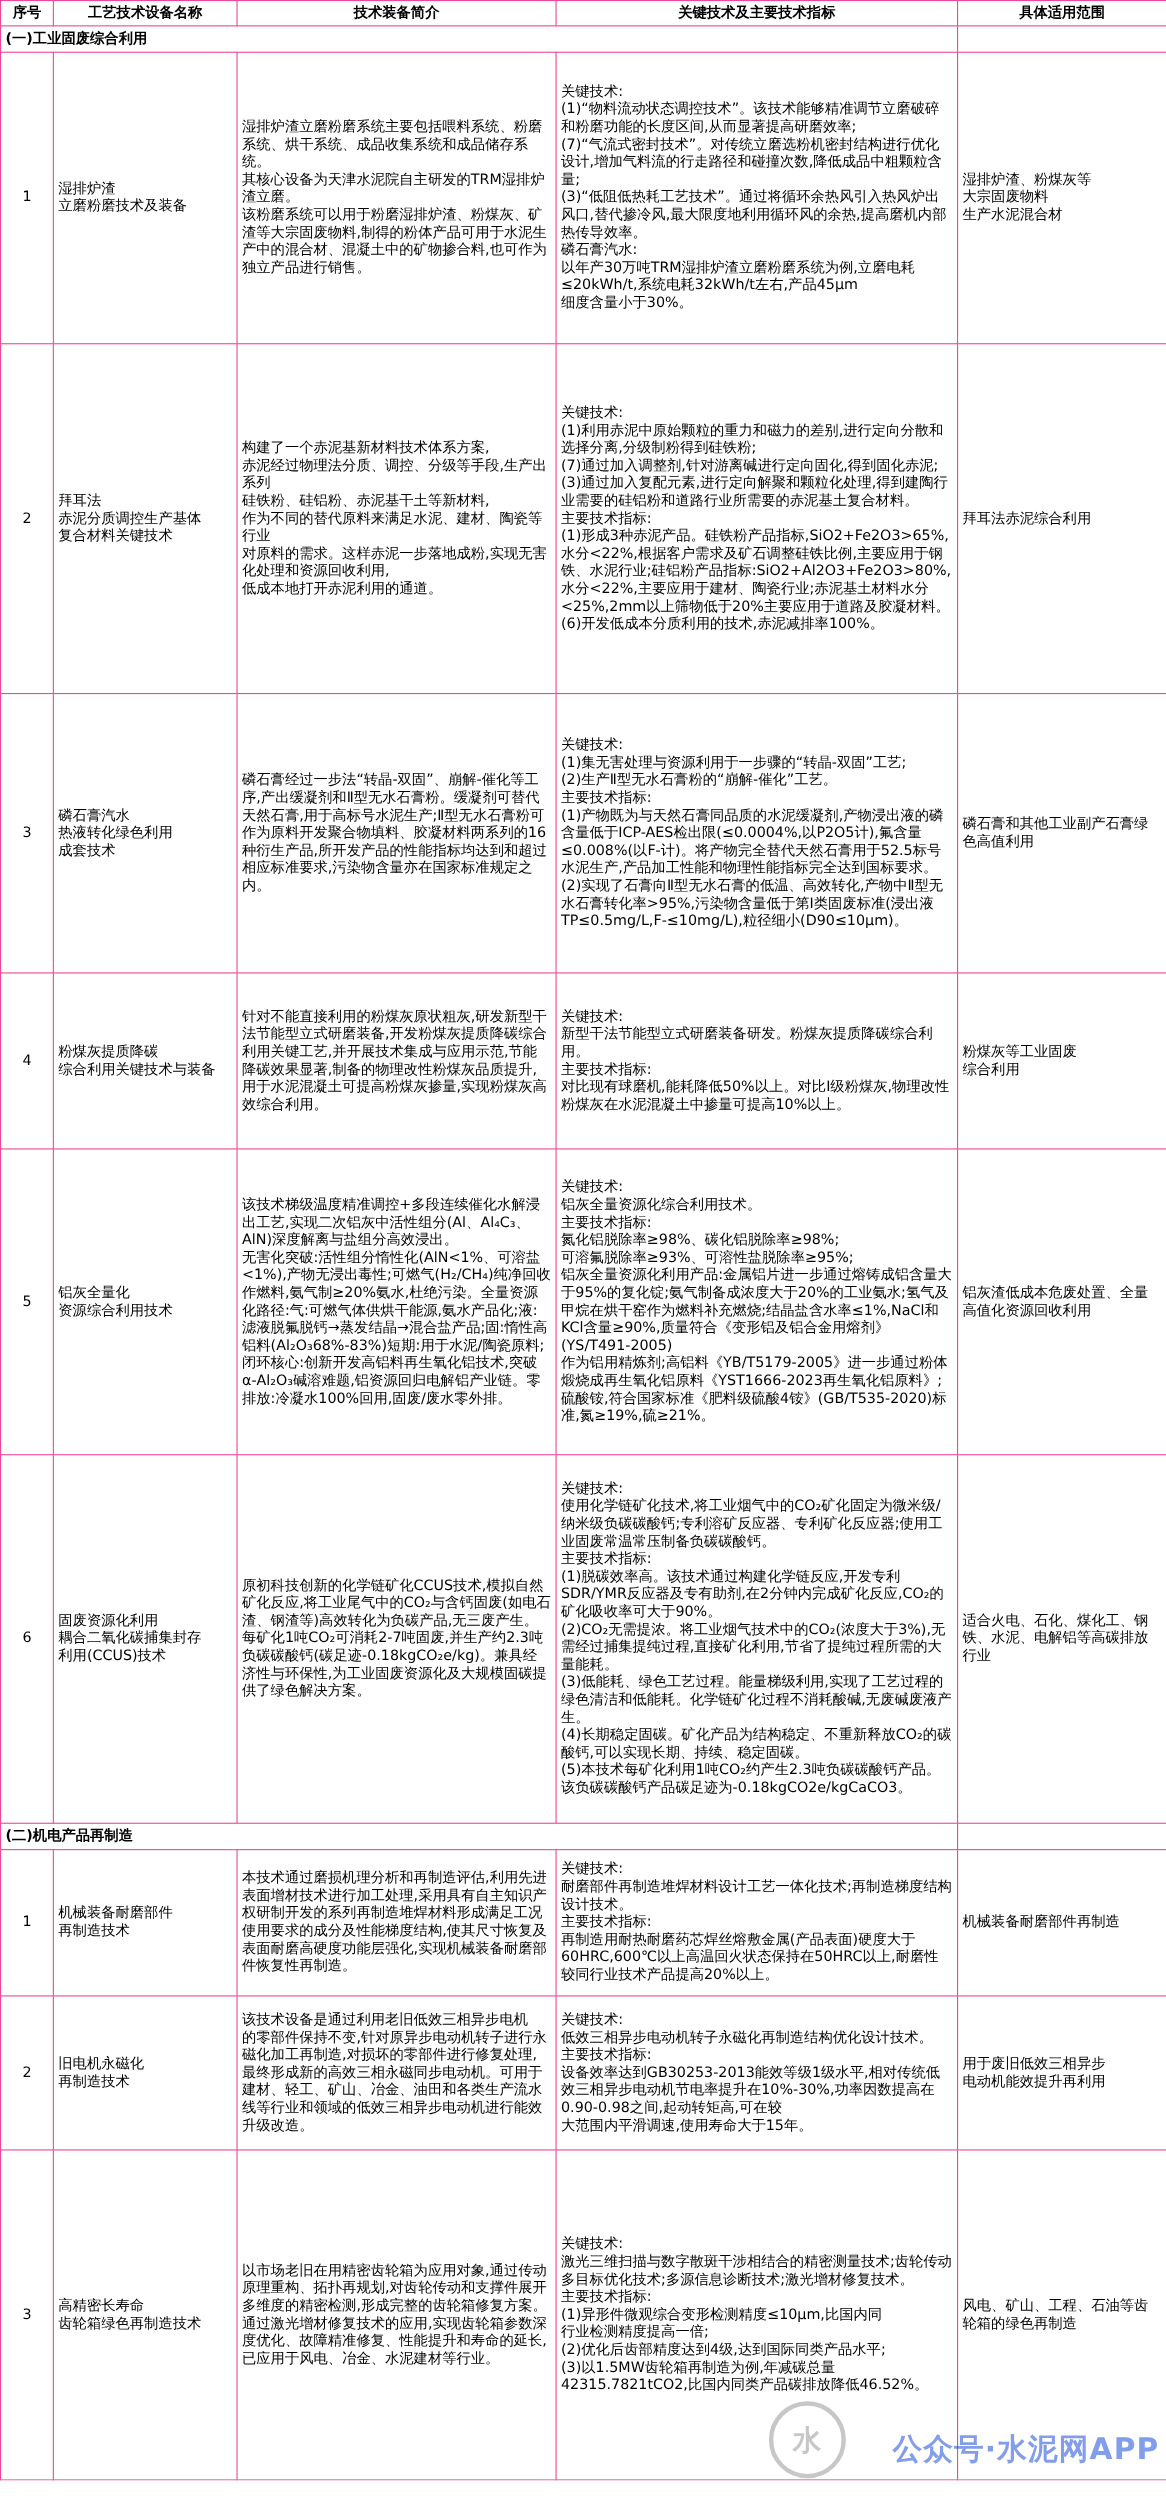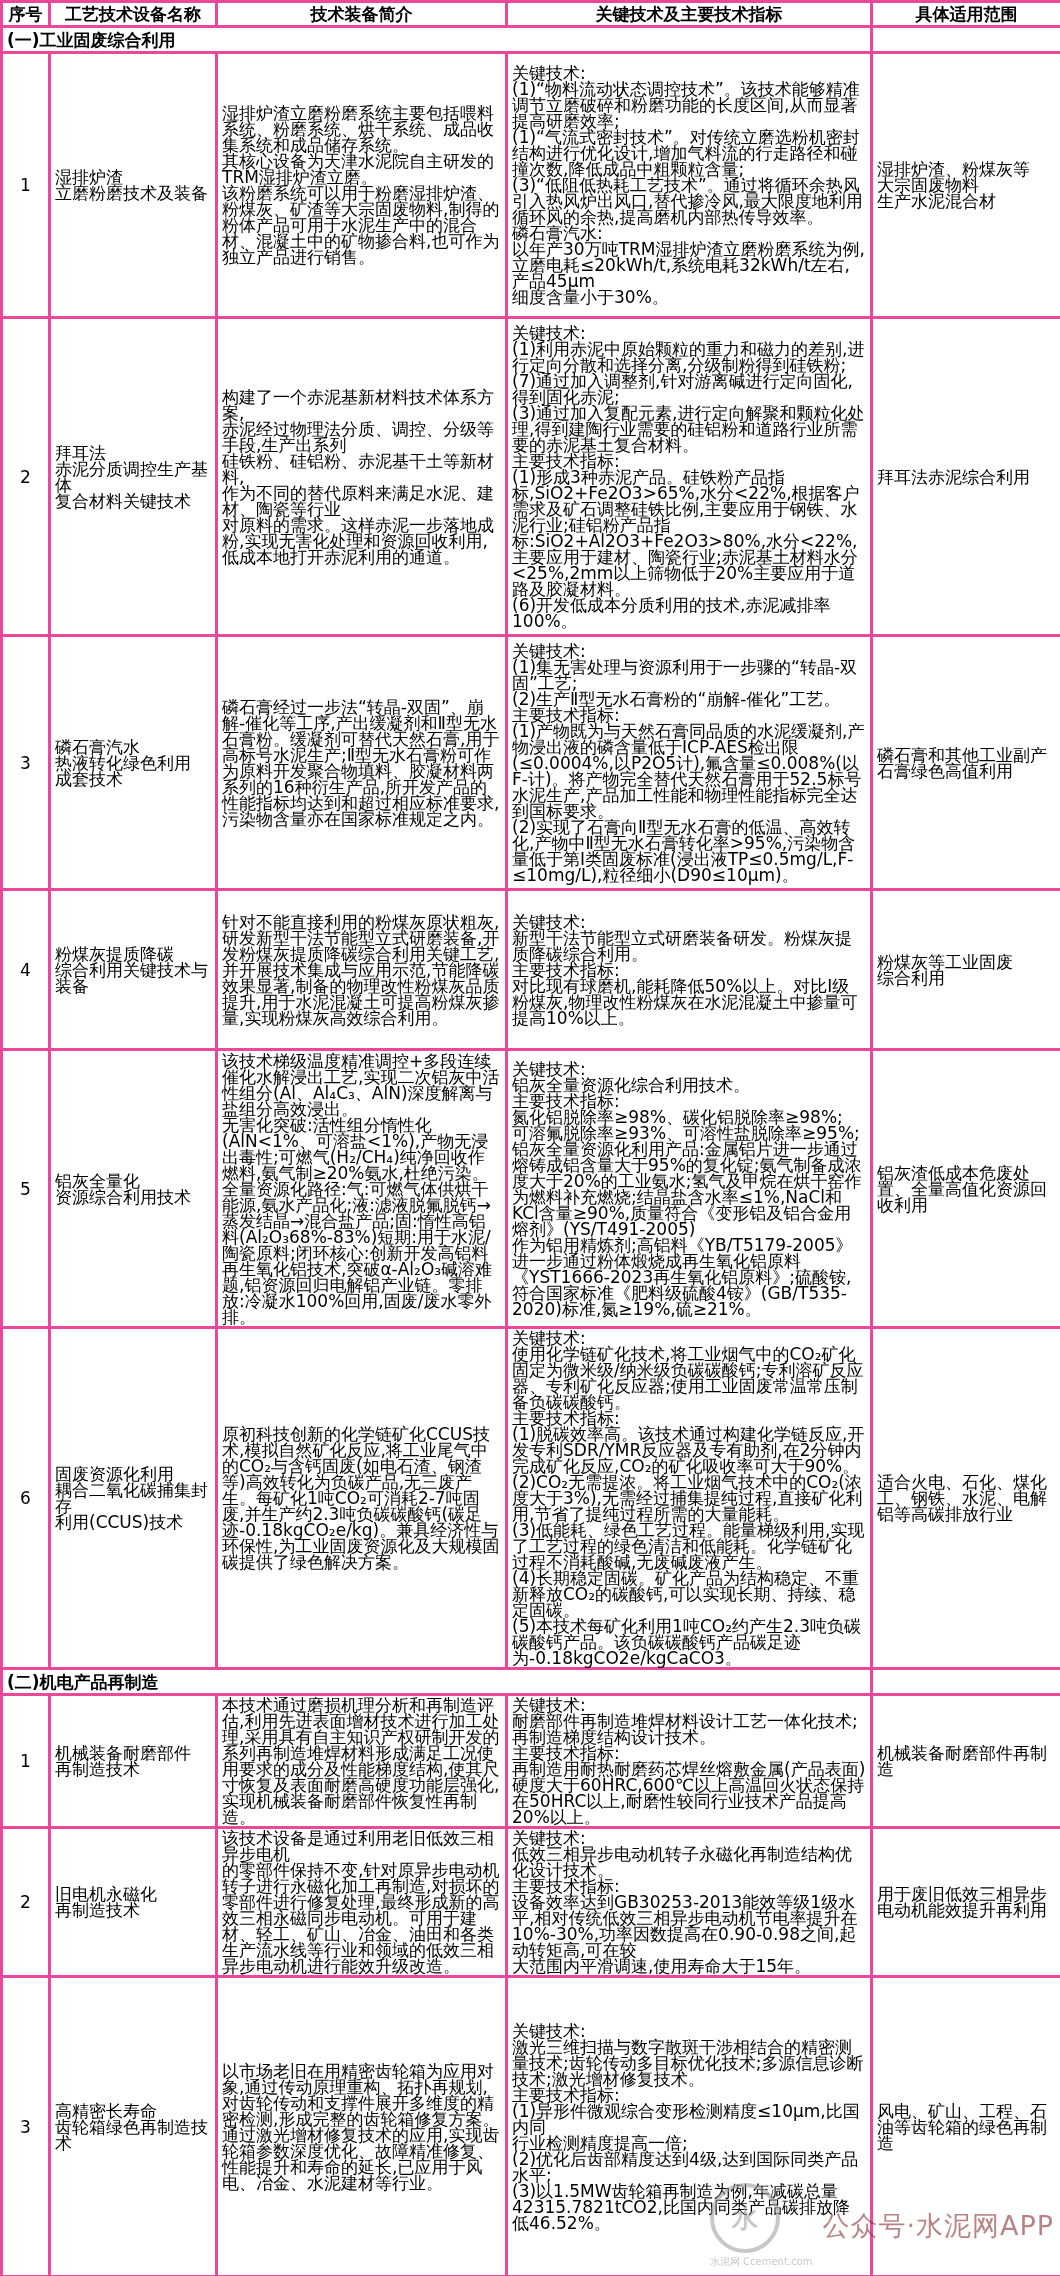--- a/index.html
+++ b/index.html
@@ -1,28 +1,28 @@
 <!DOCTYPE html>
 <html><head>
 <meta charset="utf-8">
 <style>
   html,body{margin:0;padding:0;background:#fff;}
   body{width:1060px;font-family:"DejaVu Sans","Liberation Sans",sans-serif;color:#000;position:relative;}
   table{border-collapse:collapse;table-layout:fixed;width:1060px;}
-  th,td{border:3px solid #ec4899;font-size:17px;line-height:16px;vertical-align:middle;padding:1px 4px;overflow-wrap:anywhere;}
+  th,td{border:1px solid #ec4899;font-size:13px;line-height:16px;vertical-align:middle;padding:1px 4px;overflow-wrap:anywhere;}
   thead th{font-weight:bold;text-align:center;height:20px;padding:1px 2px;}
   tr.section-row td{font-weight:bold;height:21px;padding:1px 4px;margin-left:36px;}
   td.num{text-align:center;}
   .pre{white-space:pre-line;}
   .kt{white-space:pre-line;margin:0;}
   .bold{font-weight:normal;}
   .watermark{position:absolute;top:2183px;right:6px;display:flex;align-items:center;gap:10px;opacity:.55;pointer-events:none;}
   .wm-logo{width:62px;height:62px;border-radius:50%;border:4px solid #9a9a9a;color:#9a9a9a;display:flex;align-items:center;justify-content:center;font-size:26px;font-weight:bold;flex:0 0 auto;}
   .wm-block{display:flex;flex-direction:column;align-items:flex-start;}
-  .wm-text{font-size:27px;color:#7f1d1d;font-weight:normal;letter-spacing:1px;}
+  .wm-text{font-size:27px;color:#1d4ed8;font-weight:bold;letter-spacing:1px;}
   .wm-caption{font-size:10px;color:#9a9a9a;margin-top:2px;}
 </style>
 </head>
 <body>
 
 <table>
   <colgroup>
     <col style="width:48px">
       <col style="width:167px">
       <col style="width:290px">
@@ -46,21 +46,21 @@
       <tr style="height: 265px;">
         <td class="num">1</td>
         <td class="pre">湿排炉渣
 立磨粉磨技术及装备</td>
         <td class="pre">湿排炉渣立磨粉磨系统主要包括喂料系统、粉磨系统、烘干系统、成品收集系统和成品储存系统。
 其核心设备为天津水泥院自主研发的TRM湿排炉渣立磨。
 该粉磨系统可以用于粉磨湿排炉渣、粉煤灰、矿渣等大宗固废物料,制得的粉体产品可用于水泥生产中的混合材、混凝土中的矿物掺合料,也可作为独立产品进行销售。</td>
         <td>
           <div class="kt bold">关键技术:</div>
           <div class="kt">(1)“物料流动状态调控技术”。该技术能够精准调节立磨破碎和粉磨功能的长度区间,从而显著提高研磨效率;</div>
-          <div class="kt">(1)“气流式密封技术”。对传统立磨选粉机密封结构进行优化设计,增加气料流的行走路径和碰撞次数,降低成品中粗颗粒含量;</div>
+          <div class="kt">(7)“气流式密封技术”。对传统立磨选粉机密封结构进行优化设计,增加气料流的行走路径和碰撞次数,降低成品中粗颗粒含量;</div>
           <div class="kt">(3)“低阻低热耗工艺技术”。通过将循环余热风引入热风炉出风口,替代掺冷风,最大限度地利用循环风的余热,提高磨机内部热传导效率。</div>
           <div class="kt bold">磷石膏汽水:</div>
           <div class="kt">以年产30万吨TRM湿排炉渣立磨粉磨系统为例,立磨电耗≤20kWh/t,系统电耗32kWh/t左右,产品45μm
 细度含量小于30%。</div>
         </td>
         <td class="pre">湿排炉渣、粉煤灰等
 大宗固废物料
 生产水泥混合材</td>
       </tr>
       <tr style="height: 318px;">

